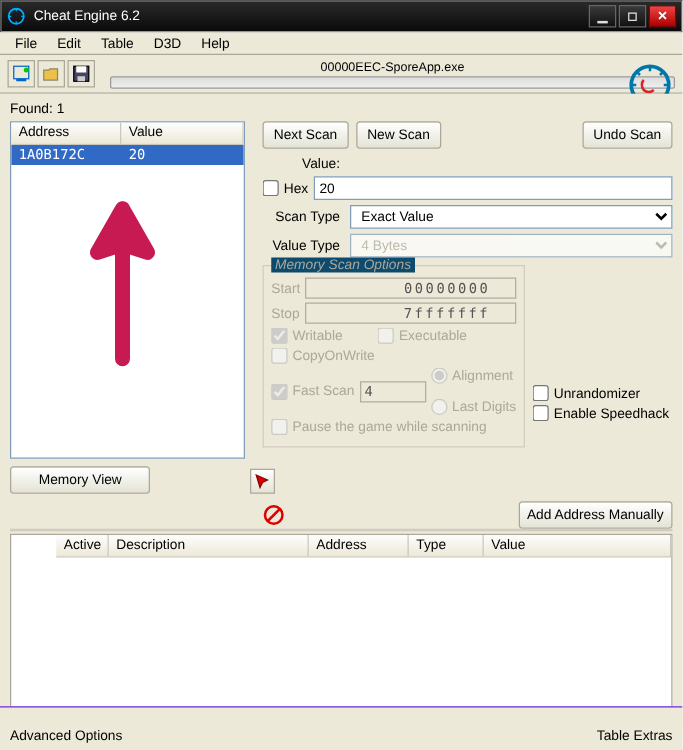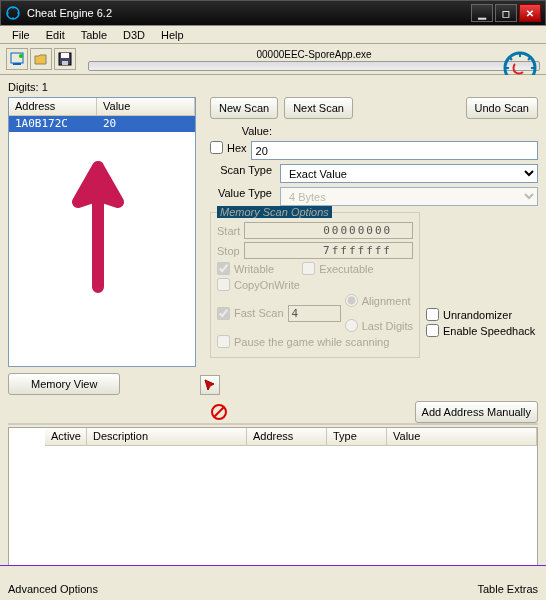--- a/index.html
+++ b/index.html
@@ -31,21 +31,21 @@
 .col-val { flex:1; }
 .result-row { display:flex; background:#316ac5; color:#fff; height:16px; }
 .result-row div { padding:1px 6px; font-family:Consolas,monospace; font-size:11px; }
 .arrow-annot { position:absolute; left:60px; top:60px; pointer-events:none; }
 .arrow-annot svg { width:60px; height:140px; }
 .mv-btn { position:absolute; left:8px; top:298px; height:22px; background:linear-gradient(#fff,#e3e3d5); border:1px solid #aca899; padding:0 22px; border-radius:3px; }
 .right-pane { position:absolute; left:210px; top:22px; right:8px; }
 .btn3d { height:22px; background:linear-gradient(#fff,#e3e3d5); border:1px solid #aca899; border-radius:3px; padding:0 8px; display:inline-flex; align-items:center; }
 .scan-btns { display:flex; gap:6px; margin-bottom:6px; }
 .scan-btns .sp { flex:1; }
-.value-row { display:flex; align-items:flex-start; gap:4px; margin:4px 0; }
+.value-row { display:flex; align-items:center; gap:4px; margin:4px 0; }
 .lab { width:66px; text-align:right; padding-right:4px; }
 .field { flex:1; border:1px solid #7f9db9; height:19px; padding:1px 4px; background:#fff; }
 select.field { background:#fff; }
 .disabled { color:#aca899; background:#ece9d8; }
 .grp { border:1px solid #d0ccc0; margin-top:6px; padding:6px; position:relative; color:#aca899; width:210px; }
 .grp-title { position:absolute; top:-7px; left:6px; background:#0c4a6e; padding:0 3px; font-size:11px;font-style:italic; }
 .grp-row { display:flex; align-items:center; gap:4px; margin:3px 0; }
 .grp-row .l { width:28px; }
 .hex-in { flex:1; border:1px solid #b0aca0; height:17px; background:#ece9d8; text-align:right; padding-right:20px; font-family:Consolas,monospace; letter-spacing:2px; }
 .cb { display:flex; align-items:center; gap:4px; }
@@ -118,21 +118,21 @@
   <svg viewBox="0 0 40 40">
       <circle cx="20" cy="20" r="15" fill="none" stroke="#0077aa" stroke-width="3"></circle>
       <path d="M20 5v4M20 31v4M5 20h4M31 20h4M9 9l3 3M28 28l3 3M9 31l3-3M28 12l3-3" stroke="#0077aa" stroke-width="2"></path>
       <path d="M15 16c-2 2-2 6 0 8s6 2 8 0" fill="none" stroke="#d22" stroke-width="2"></path>
     </svg>
   <div class="logo-text" style="color:#000;margin-top:14px;">Settings</div>
 </div>
 
 <div class="content">
   <div class="found">
-    <span>Digits:</span> <span>1</span>
+    <span>Found:</span> <span>1</span>
   </div>
 
   <div class="left-pane">
     <div class="result-list">
       <div class="result-head">
         <div class="col-addr">Address</div>
         <div class="col-val">Value</div>
       </div>
       <div class="result-row">
         <div class="col-addr">1A0B172C</div>
@@ -143,22 +143,22 @@
       <svg viewBox="0 0 60 140">
           <path d="M30 130 L30 30 M30 10 L10 45 L25 40 L30 10 L35 40 L50 45 Z" stroke="#c71952" stroke-width="12" fill="#c71952" stroke-linejoin="round" stroke-linecap="round"></path>
         </svg>
     </div>
   </div>
 
   <button class="mv-btn">Memory View</button>
 
   <div class="right-pane">
     <div class="scan-btns">
+      <button class="btn3d">Next Scan</button>
       <button class="btn3d">New Scan</button>
-      <button class="btn3d">Next Scan</button>
       <span class="sp"></span>
       <button class="btn3d">Undo Scan</button>
     </div>
 
     <div class="value-row">
       <div class="lab">Value:</div>
     </div>
     <div class="value-row">
       <label class="cb">
           <input type="checkbox" style="">

